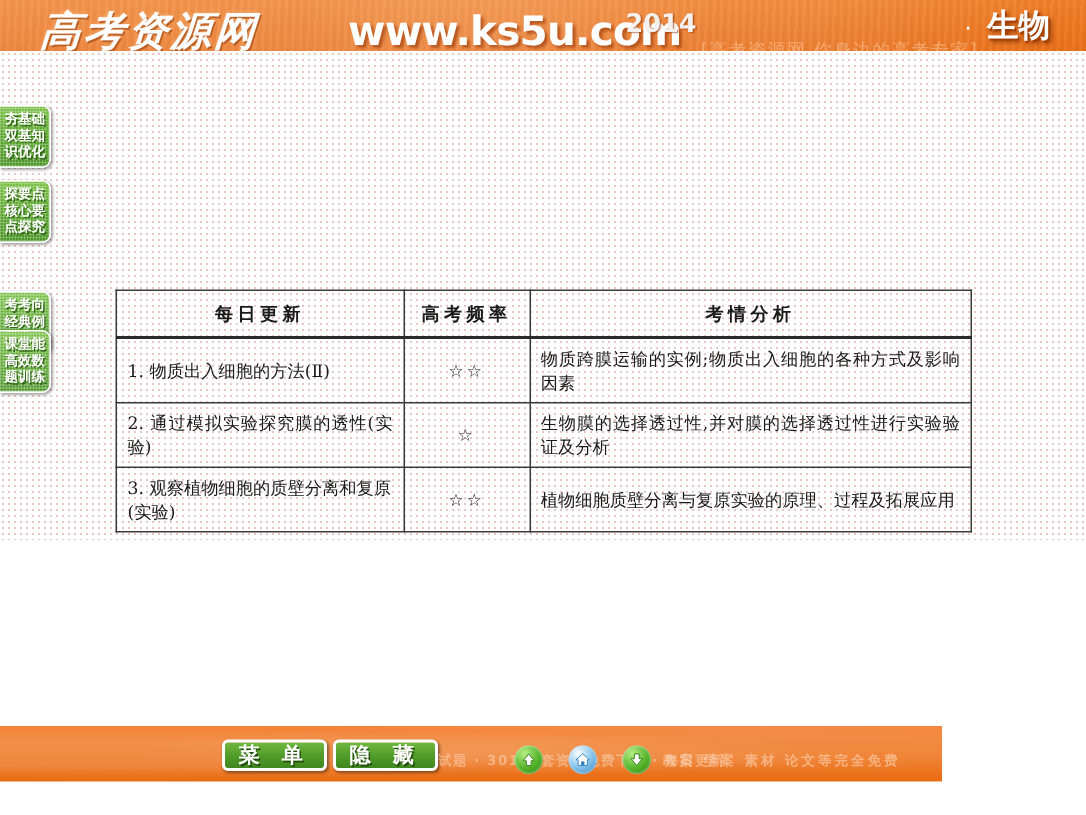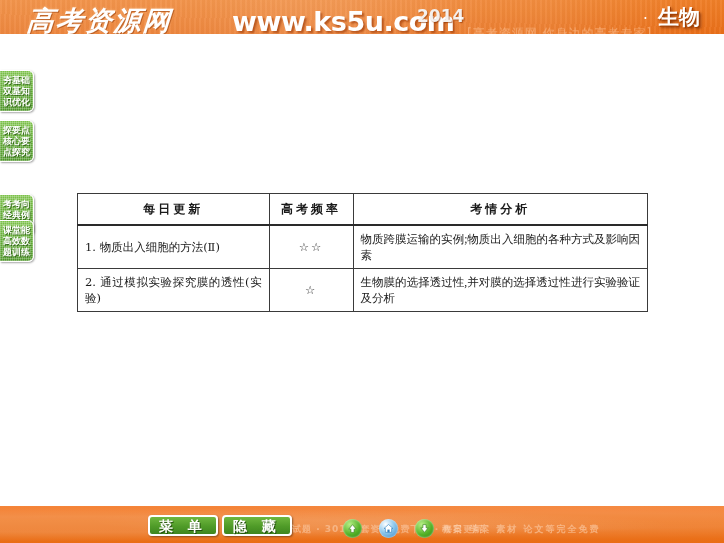--- a/index.html
+++ b/index.html
@@ -158,27 +158,27 @@
   .col-outline { width: 192px; }
   .col-freq    { width: 84px;  text-align: center; }
   .col-analysis{ width: 295px; }
   .cell-outline { text-align: left; }
   .cell-freq {
     text-align: center;
     font-size: 12px;
     letter-spacing: 2px;
     color: #222;
   }
-  .cell-analysis { text-align: left; font-family: Liberation Serif, serif; }
+  .cell-analysis { text-align: left; }
   .justify-row { text-align: justify; text-align-last: left; }
 
   
   #footer {
-    position: absolute; left: 0; top: 506px;
-    width: 724px; height: 37px;
+    position: absolute; left: 0; top: 484px;
+    width: 628px; height: 37px;
     background: linear-gradient(180deg,#f5853a 0%, #ef7a26 40%, #e96d15 100%);
     overflow: hidden;
   }
   #footer-texture {
     position: absolute; inset: 0;
     background:
       radial-gradient(ellipse at 12% 50%, rgba(255,255,255,0.14) 0 30%, rgba(255,255,255,0) 65%),
       radial-gradient(ellipse at 80% 40%, rgba(255,255,255,0.10) 0 25%, rgba(255,255,255,0) 60%);
     pointer-events: none;
   }
@@ -291,20 +291,25 @@
         <tr>
           <td class="cell-outline">1. 物质出入细胞的方法(Ⅱ)</td>
           <td class="cell-freq">☆☆</td>
           <td class="cell-analysis justify-row">物质跨膜运输的实例;物质出入细胞的各种方式及影响因素</td>
         </tr>
         <tr>
           <td class="cell-outline justify-row">2. 通过模拟实验探究膜的透性(实验)</td>
           <td class="cell-freq">☆</td>
           <td class="cell-analysis justify-row">生物膜的选择透过性,并对膜的选择透过性进行实验验证及分析</td>
         </tr>
+        <tr>
+          <td class="cell-outline">3. 观察植物细胞的质壁分离和复原(实验)</td>
+          <td class="cell-freq">☆☆</td>
+          <td class="cell-analysis">植物细胞质壁分离与复原实验的原理、过程及拓展应用</td>
+        </tr>
       </tbody>
     </table>
 
   </div>
 
   <div id="footer">
     <div id="footer-texture"></div>
 
     <div class="foot-btn" id="btn-menu">菜 单</div>
     <div class="foot-btn" id="btn-hide">隐 藏</div>

